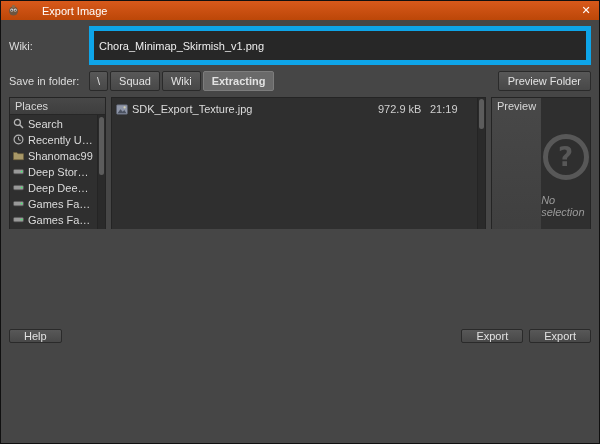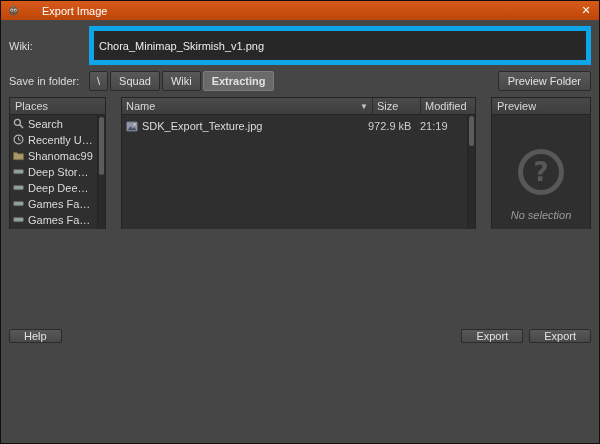--- a/index.html
+++ b/index.html
@@ -52,21 +52,21 @@
     padding: 3px 9px;
     cursor: pointer;
     white-space: nowrap;
   }
   .crumbs { display: flex; gap: 2px; }
   .crumb { padding: 3px 8px; }
   .crumb.root { padding: 3px 7px; }
   .crumb.active { background: #6a6a6a; border-color: #7c7c7c; font-weight: bold; }
   .spacer { flex: 1; }
   
-  .main { display: flex; gap: 15px; height: 158px; flex: 0 0 158px; }
+  .main { display: flex; gap: 5px; height: 158px; flex: 0 0 158px; }
   .panel { background: #2f2f2f; border: 1px solid #242424; }
   .panel-header {
     background: linear-gradient(#484848, #3e3e3e);
     border-bottom: 1px solid #262626;
     padding: 2px 5px; color: #d8d8d8;
   }
   
   .places { width: 97px; display: flex; flex-direction: column; }
   .places-body { flex: 1; display: flex; overflow: hidden; }
   .places-list { flex: 1; overflow: hidden; padding-top: 1px; }
@@ -87,21 +87,21 @@
   .fl-size { width: 48px; border-left: 1px solid #2c2c2c; }
   .fl-mod  { width: 55px; border-left: 1px solid #2c2c2c; }
   .fl-bodywrap { flex: 1; display: flex; overflow: hidden; }
   .fl-rows { flex: 1; overflow: hidden; }
   .file-row { display: flex; align-items: flex-end; height: 17px; cursor: pointer; }
   .file-row .fr-name { flex: 1; display: flex; align-items: center; gap: 4px; padding: 0 4px; overflow: hidden; white-space: nowrap; }
   .file-row .fr-size { width: 48px; padding: 0 4px; color: #cfcfcf; white-space: nowrap; }
   .file-row .fr-mod { width: 55px; padding: 0 8px; color: #cfcfcf; }
   .sort-glyph { color: #c8c8c8; font-size: 8px; }
   
-  .preview { width: 100px; display: flex; flex-direction: column; }
+  .preview { width: 100px; display: flex; flex-direction: row; }
   .preview-body { flex: 1; display: flex; flex-direction: column; align-items: center; justify-content: center; gap: 14px; }
   .q-circle {
     width: 46px; height: 46px; border-radius: 50%;
     border: 5px solid #585858;
     display: flex; align-items: center; justify-content: center;
     color: #585858; font-size: 26px; font-weight: bold;
     font-family: "DejaVu Sans", sans-serif;
   }
   .no-sel { font-style: italic; color: #9a9a9a; }
   
@@ -222,32 +222,20 @@
             <div class="thumb" style="top:2px; height:58px;"></div>
           </div>
         </div>
         <div class="places-footer">
           <div class="mini-btn">+</div>
           <div class="mini-btn">−</div>
         </div>
       </div>
 
       <div class="panel filelist">
-        <div class="fl-head">
-          <div class="fl-col fl-name">
-            <span>Name</span>
-            <span class="sort-glyph">▼</span>
-          </div>
-          <div class="fl-col fl-size">
-            <span>Size</span>
-          </div>
-          <div class="fl-col fl-mod">
-            <span>Modified</span>
-          </div>
-        </div>
         <div class="fl-bodywrap">
           <div class="fl-rows">
             <div class="file-row">
               <span class="fr-name">
                 <span class="ico">
                     <svg width="12" height="11" viewBox="0 0 12 11">
                       <rect x="0.5" y="0.8" width="11" height="9.4" rx="1" fill="#8f96a8" stroke="#565c6a" stroke-width="0.7"></rect>
                       <path d="M1.5 9.2 l3-4 2.2 2.6 1.6-1.8 2.2 3.2 z" fill="#4a5160"></path>
                       <circle cx="8.6" cy="3.4" r="1.1" fill="#d8d2b0"></circle>
                     </svg>

